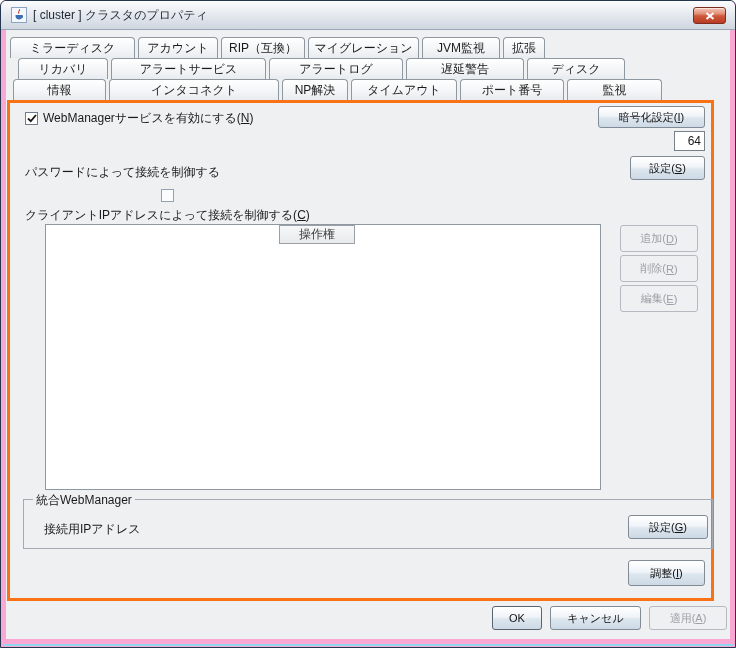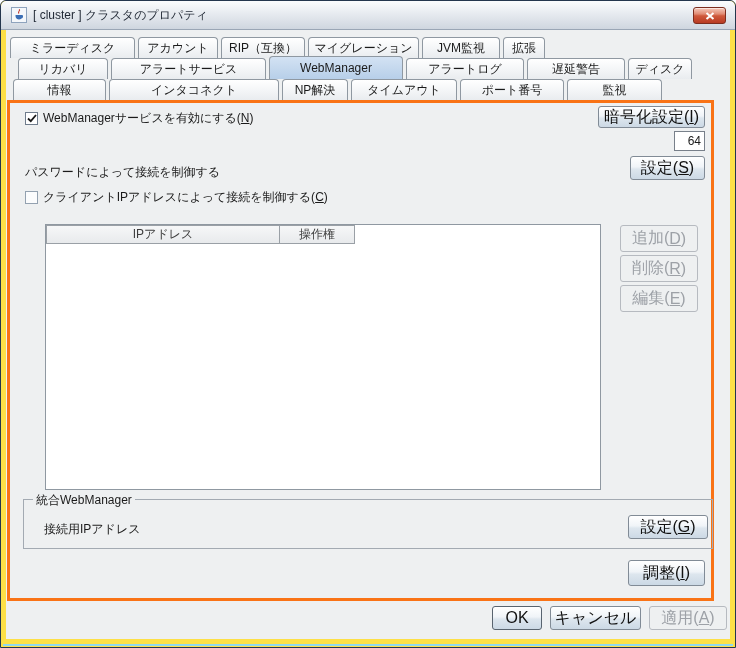--- a/index.html
+++ b/index.html
@@ -2,21 +2,21 @@
 <html><head>
 <meta charset="utf-8">
 <style>
   * { margin:0; padding:0; box-sizing:border-box; }
   html,body { width:736px; height:648px; background:#fff; }
   body { font-family:"Liberation Sans", sans-serif; font-size:12px; color:#1a1a1a; }
   u { text-decoration:underline; }
 
   .window {
     position:relative; width:736px; height:648px;
-    background:#fde047;
+    background:#f9a8d4;
     border:1px solid #24364d;
     border-radius:6px 6px 0 0;
     overflow:hidden;
   }
   .window::after { 
     content:""; position:absolute; left:2px; right:2px; bottom:1px; height:2px;
     background:#8fd8ef;
   }
 
   
@@ -85,21 +85,21 @@
     width:13px; height:13px; background:#fff; border:1px solid #6f7c8c;
     display:flex; align-items:center; justify-content:center; flex:none;
   }
   .cb.unchecked { border-color:#93a1b0; background:#fbfcfd; }
 
   .btn {
     border:1px solid #818b96; border-radius:3px;
     background:linear-gradient(#ffffff, #f0f4f8 45%, #dde6ee 55%, #ccd9e5);
     box-shadow:inset 0 1px 0 rgba(255,255,255,.9);
     display:flex; align-items:center; justify-content:center;
-    font-size:16px; color:#111; cursor:pointer; white-space:nowrap;
+    font-size:11px; color:#111; cursor:pointer; white-space:nowrap;
   }
   .btn.default { border-color:#59646f; }
   .btn.disabled {
     background:#eef0f1; border-color:#b6bac0; color:#9da1a7;
     box-shadow:none; cursor:default;
   }
   .btn.disabled u { color:#9da1a7; }
 
   .numfield {
     position:absolute; background:#fff; border:1px solid #78808a;
@@ -166,21 +166,20 @@
         <div class="tab">ミラーディスク</div>
         <div class="tab">アカウント</div>
         <div class="tab">RIP（互換）</div>
         <div class="tab">マイグレーション</div>
         <div class="tab">JVM監視</div>
         <div class="tab">拡張</div>
       </div>
       <div class="tab-row row2">
         <div class="tab">リカバリ</div>
         <div class="tab">アラートサービス</div>
-        <div class="tab selected">WebManager</div>
         <div class="tab">アラートログ</div>
         <div class="tab">遅延警告</div>
         <div class="tab">ディスク</div>
       </div>
       <div class="tab-row row3">
         <div class="tab">情報</div>
         <div class="tab">インタコネクト</div>
         <div class="tab">NP解決</div>
         <div class="tab">タイムアウト</div>
         <div class="tab">ポート番号</div>
@@ -209,28 +208,27 @@
       <div class="numfield" style="right:6px; top:28px; width:31px; height:20px;">64</div>
 
       <div class="lbl" style="left:15px; top:61px;">パスワードによって接続を制御する</div>
 
       <div class="btn" style="position:absolute; right:6px; top:53px; width:75px; height:24px;">
           <span>設定(</span>
           <u>S</u>
           <span>)</span>
         </div>
 
-      <div class="cbrow" style="left:15px; top:86px;">
+      <div class="cbrow" style="left:15px; top:86px;flex-direction:column;">
         <span class="cb unchecked"></span>
         <span><span>クライアントIPアドレスによって接続を制御する(</span><u>C</u><span>)</span></span>
       </div>
 
 
       <div class="scrollpane">
-        <div class="th" style="left:0; width:234px;">IPアドレス</div>
         <div class="th" style="left:233px; width:76px;">操作権</div>
       </div>
 
       <div class="btn disabled" style="position:absolute; right:13px; top:122px; width:78px; height:27px;">
           <span>追加(</span>
           <u>D</u>
           <span>)</span>
         </div>
       <div class="btn disabled" style="position:absolute; right:13px; top:152px; width:78px; height:27px;">
           <span>削除(</span>

